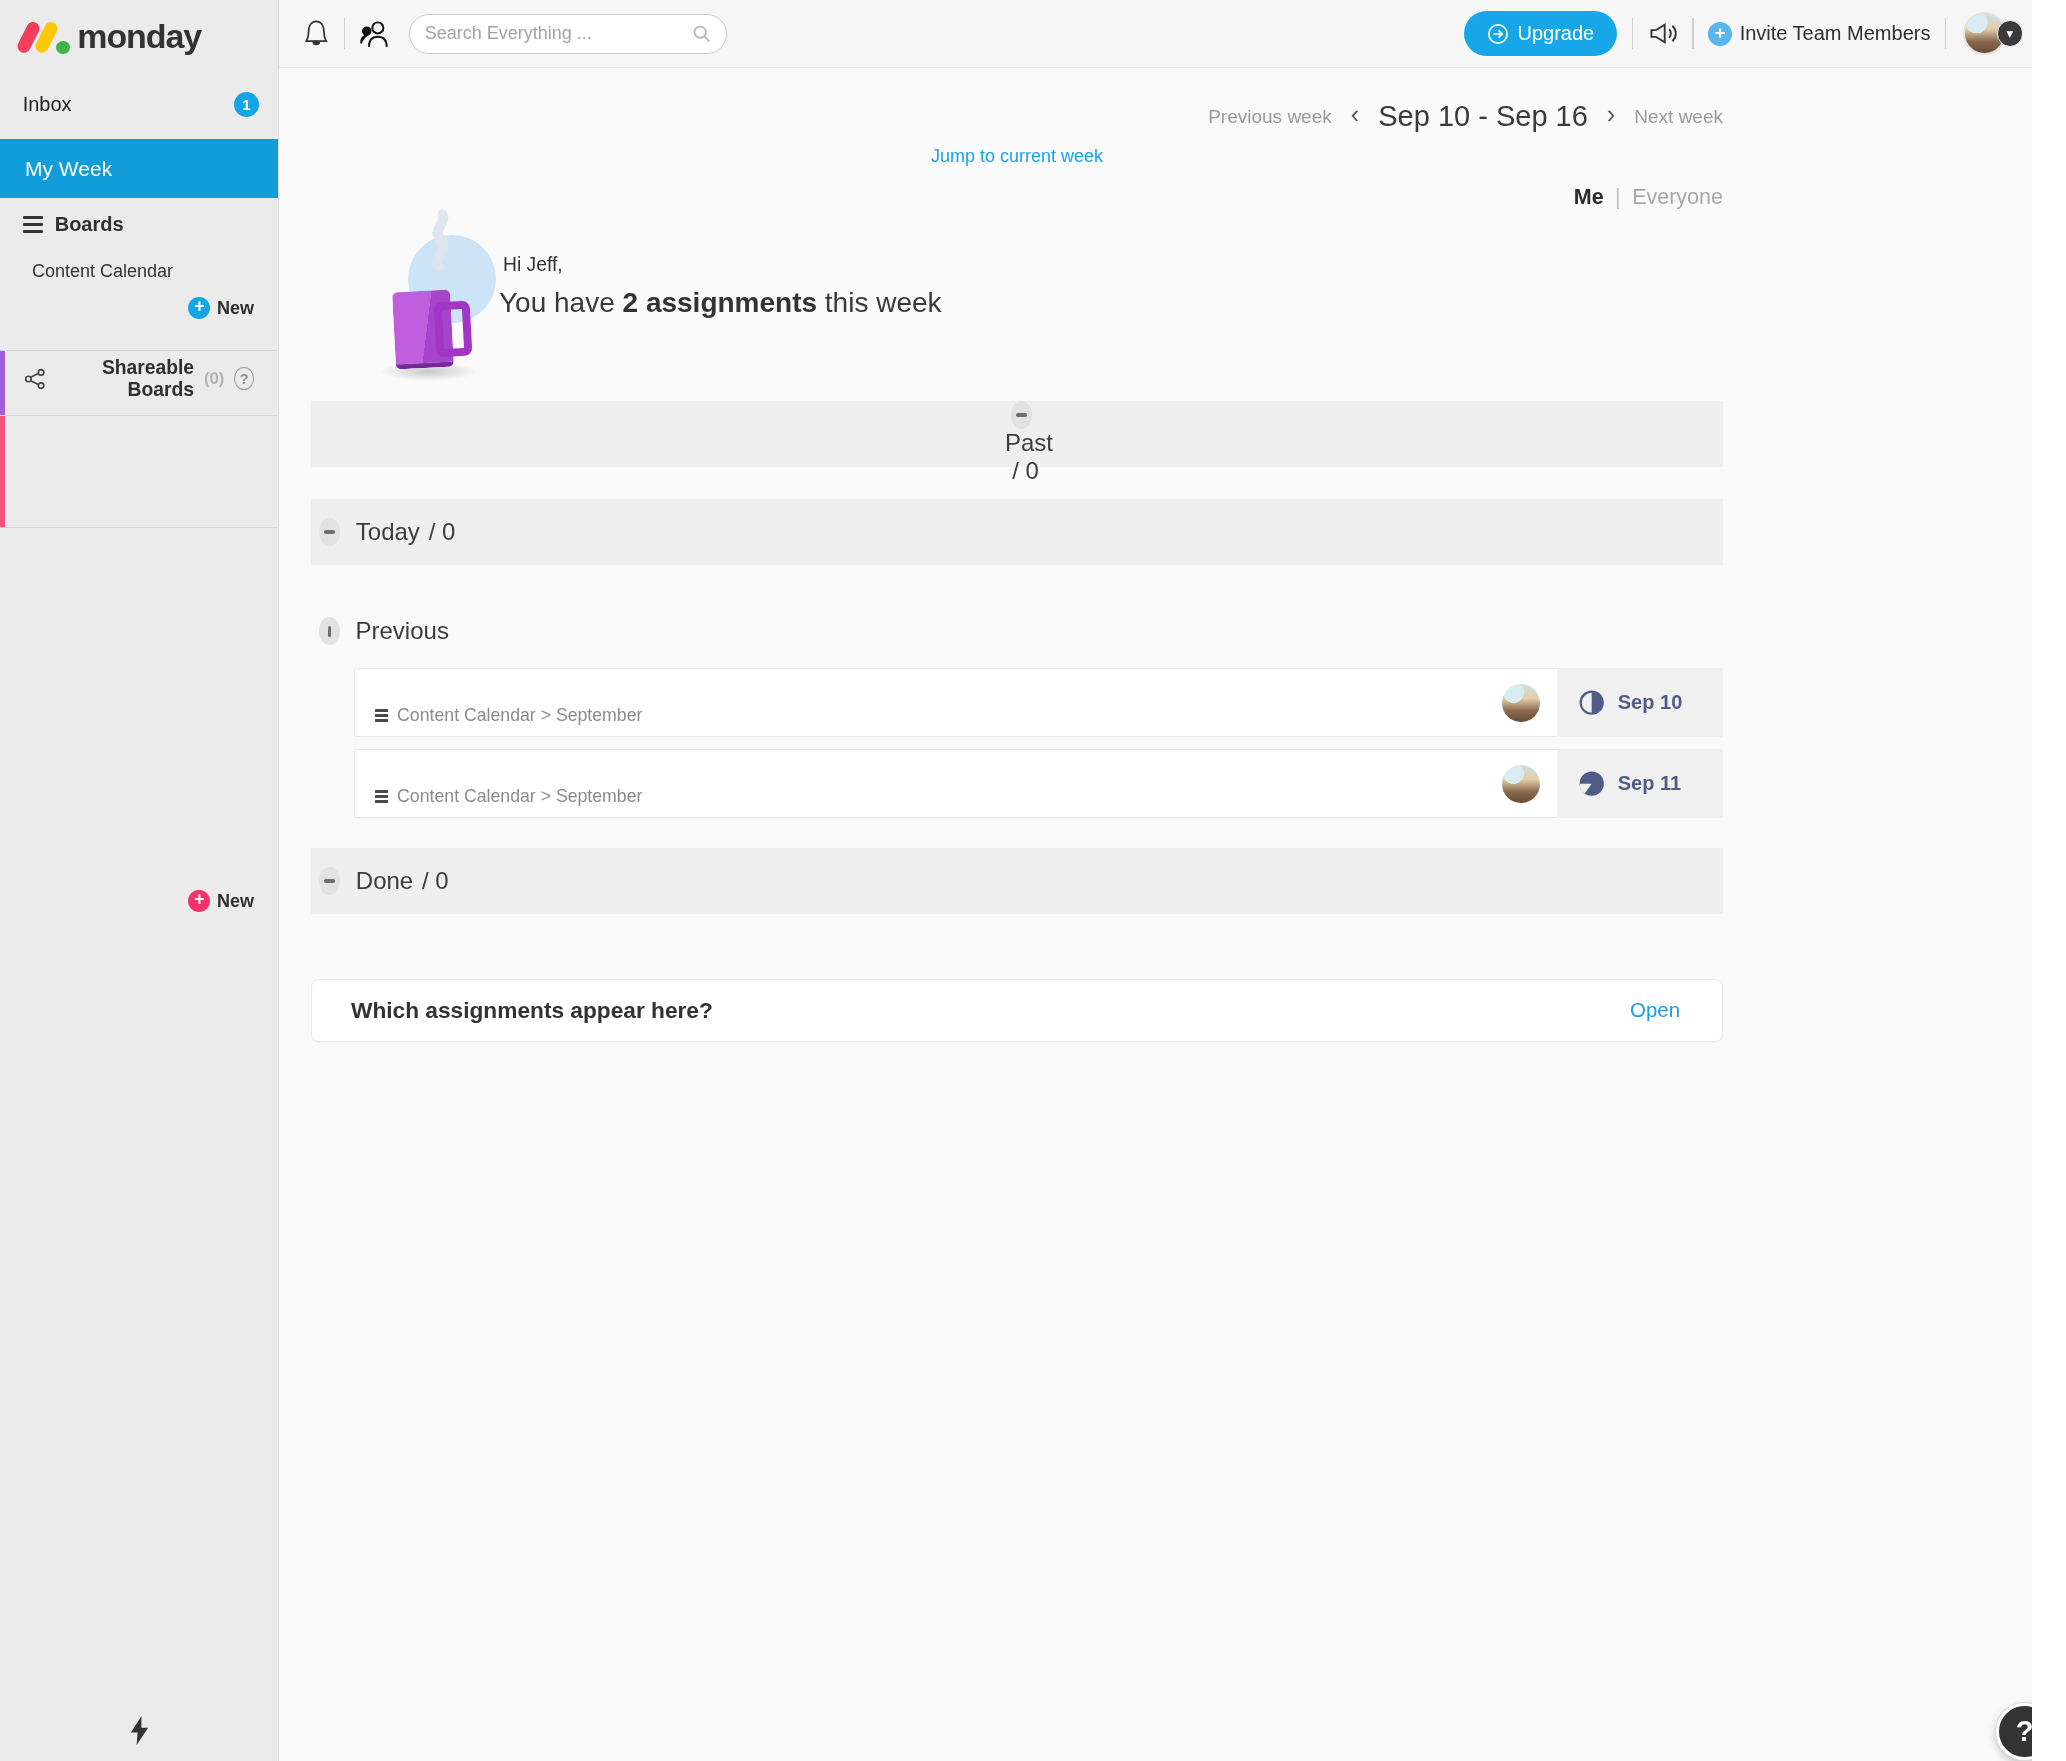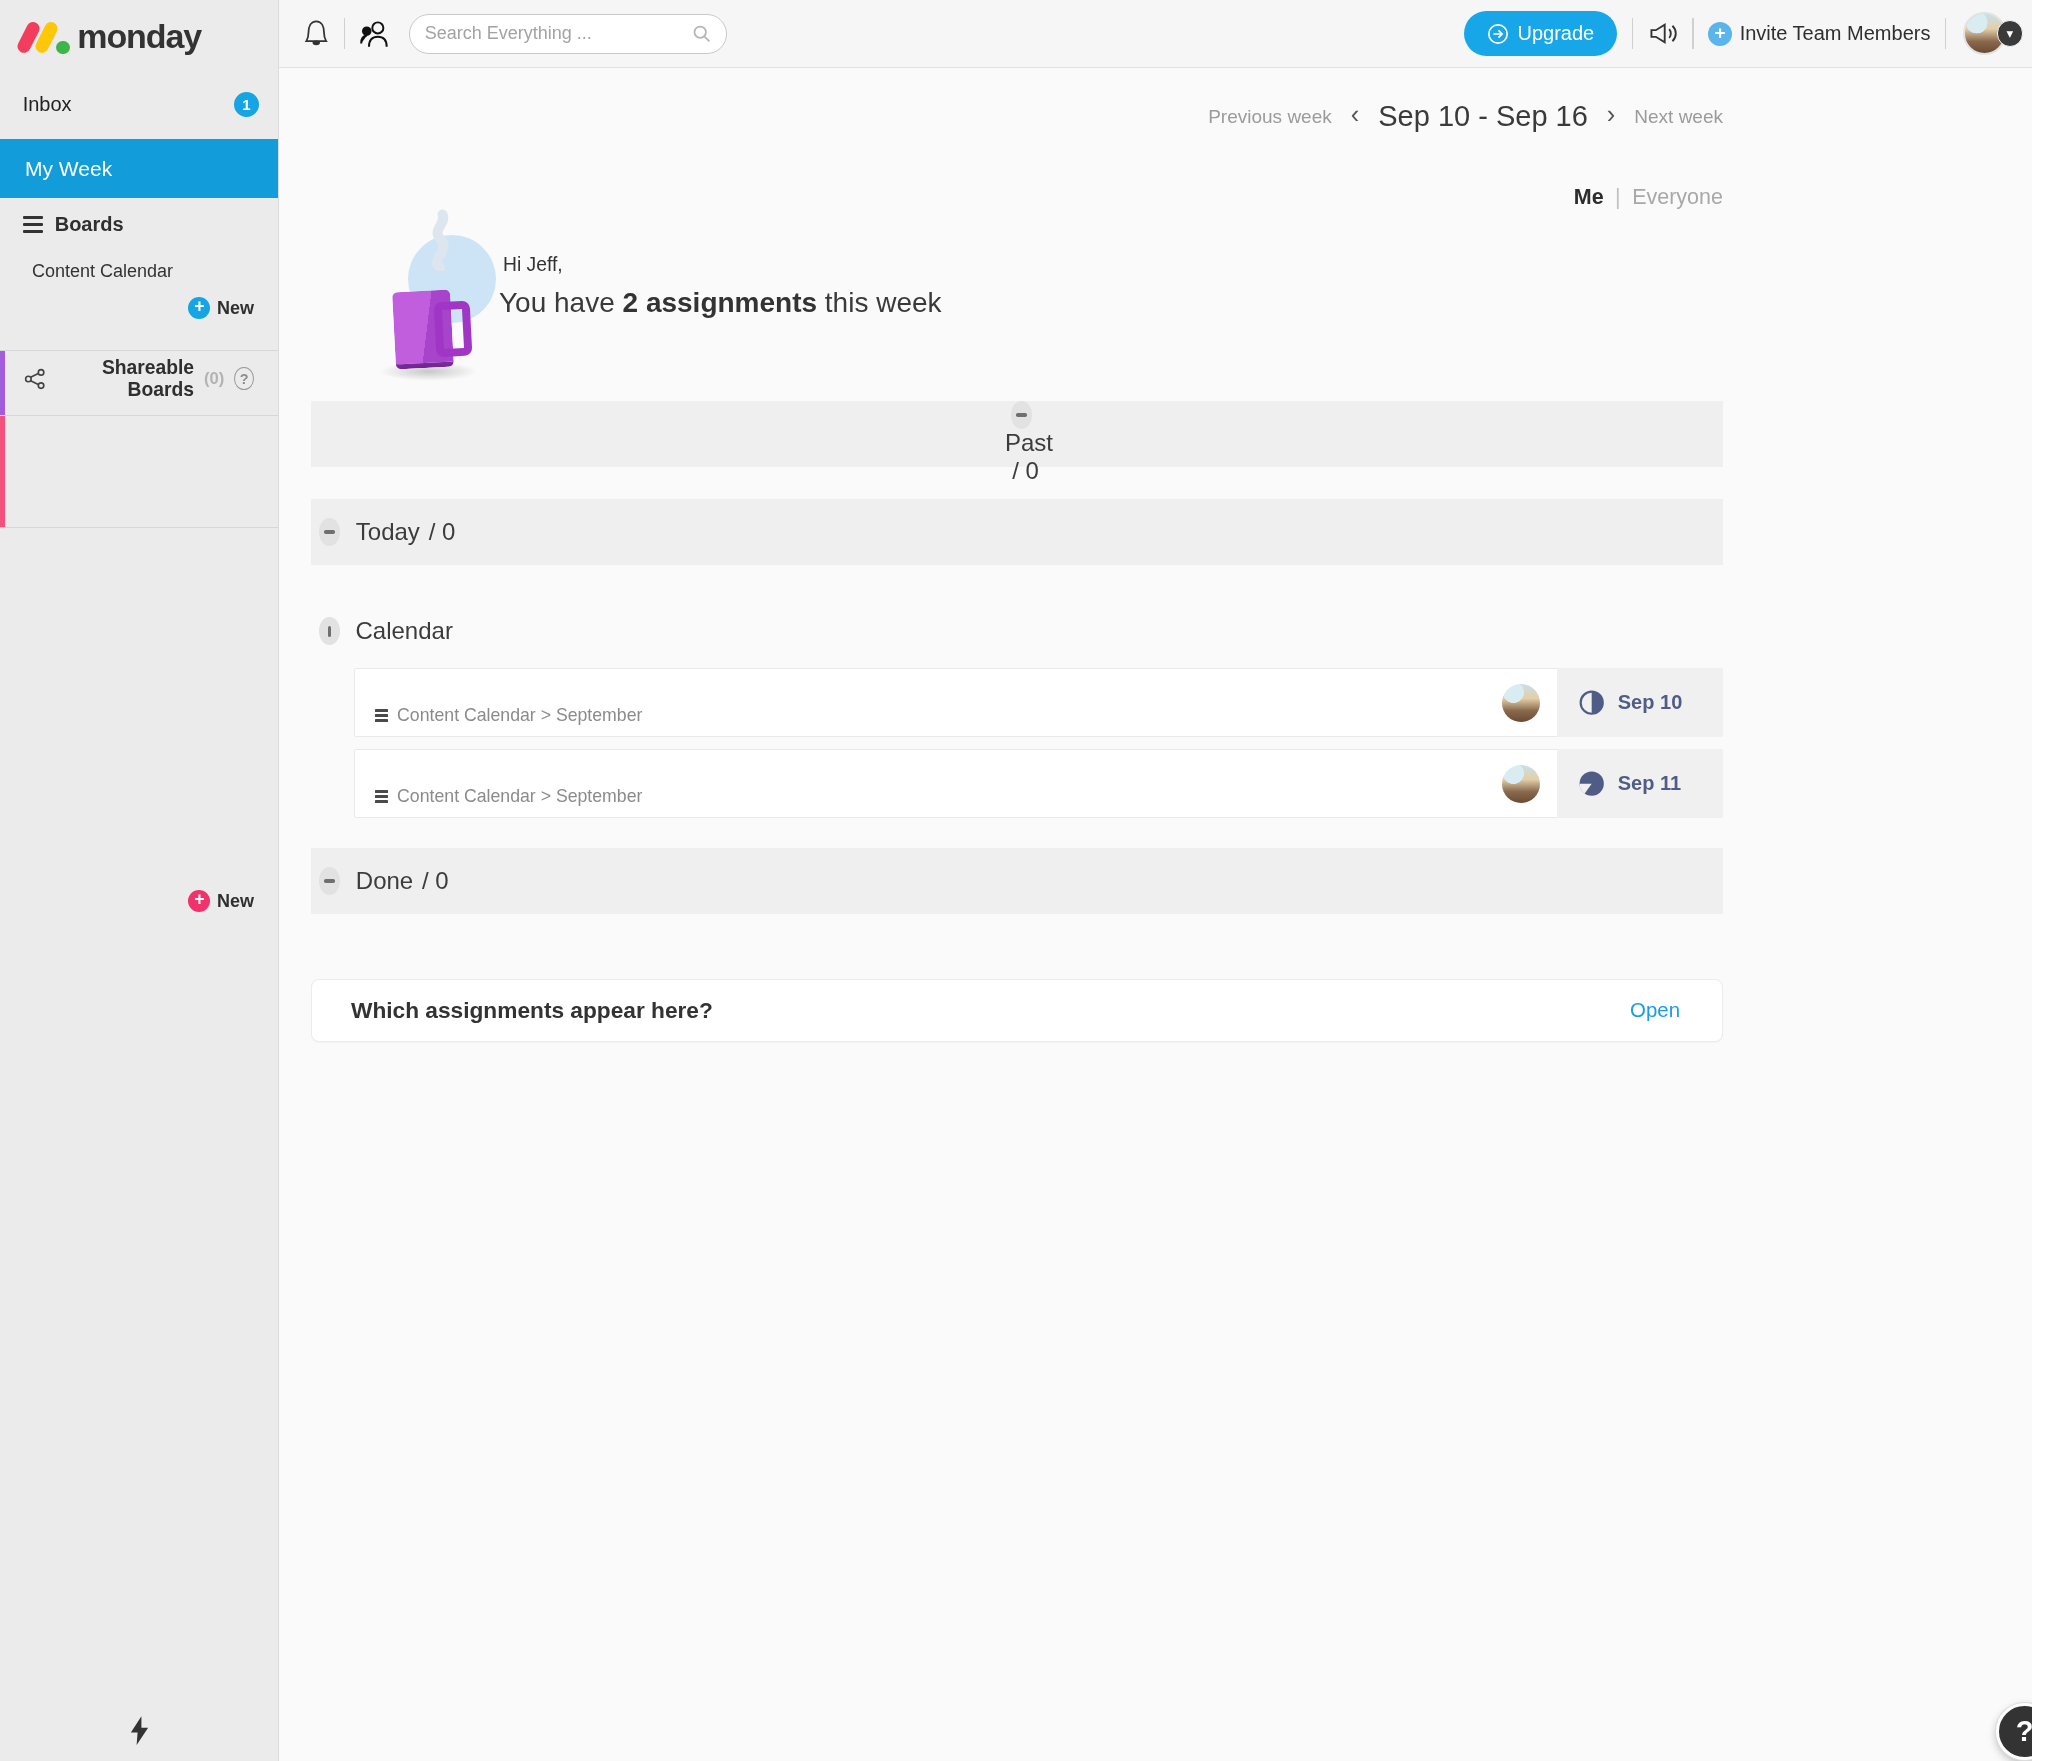--- a/index.html
+++ b/index.html
@@ -268,20 +268,21 @@
 
   <main class="main">
 
     <div class="weeknav">
       <span class="wn-side">Previous week</span>
       <span class="wn-chev">‹</span>
       <span class="wn-title">Sep 10 - Sep 16</span>
       <span class="wn-chev">›</span>
       <span class="wn-side">Next week</span>
     </div>
+    <div class="jump-link">Jump to current week</div>
 
     <div class="view-filter">
       <span class="vf-me">Me</span>
       <span class="vf-sep">|</span>
       <span class="vf-everyone">Everyone</span>
     </div>
 
     <div class="illus">
       <span class="illus-circle"></span>
       <svg class="steam" width="39" height="72" viewBox="0 0 35 65" fill="none" stroke="#dde6ee" stroke-width="9" stroke-linecap="round">
@@ -307,21 +308,21 @@
           <i></i>
         </span>
       <span class="band-label">Today</span>
       <span class="band-count">/ 0</span>
     </div>
 
     <div class="upcoming-head">
       <span class="collapse-icon vert">
           <i></i>
         </span>
-      <span class="upcoming-label">Calendar</span>
+      <span class="upcoming-label">Previous</span>
     </div>
 
     <div class="card card1">
       <div class="crumb">
         <span class="crumb-bars">
             <i></i>
             <i></i>
             <i></i>
           </span>
         <span>Content Calendar &gt; September</span>

